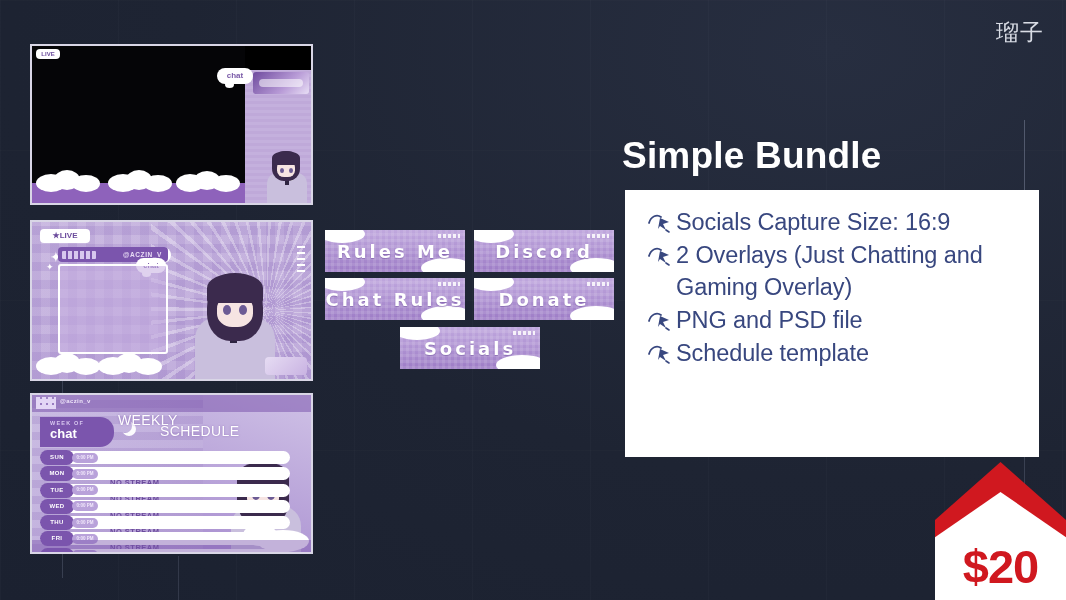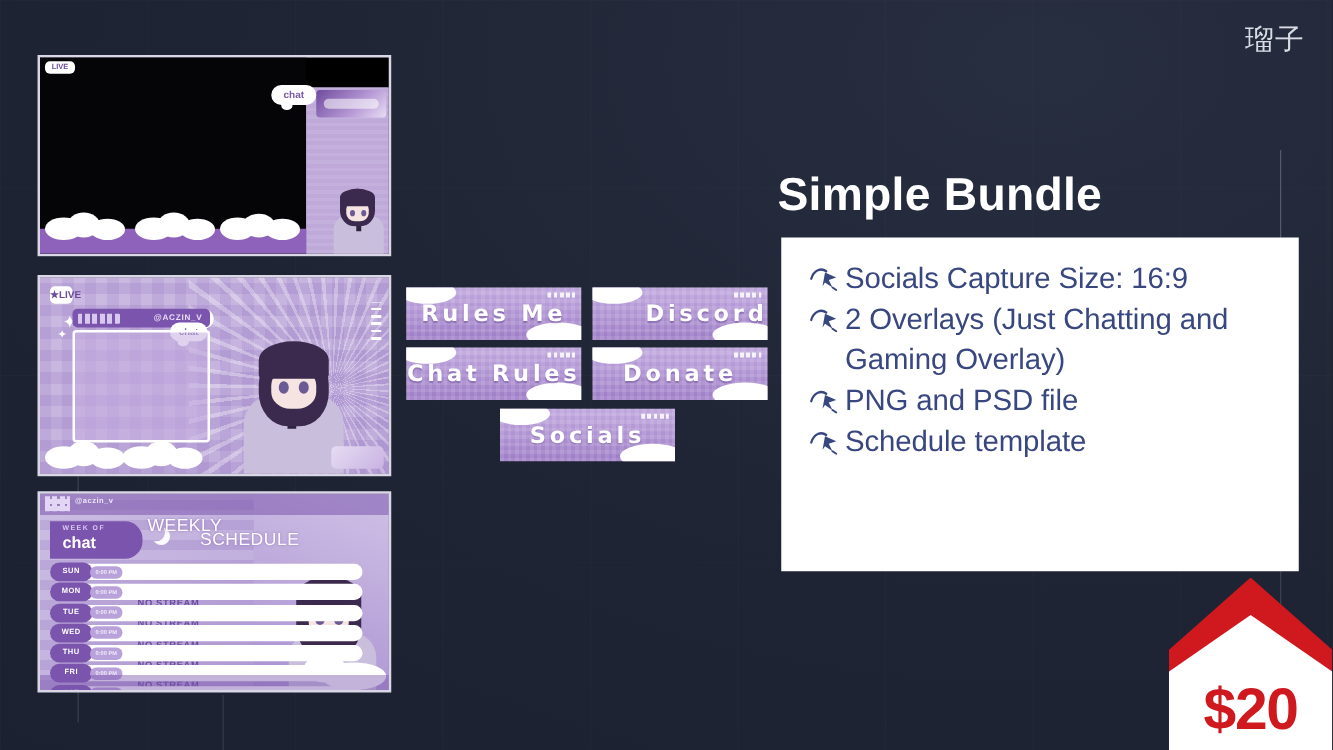--- a/index.html
+++ b/index.html
@@ -124,21 +124,21 @@
     background:
       repeating-linear-gradient(0deg,rgba(160,132,200,.30) 0 9px,rgba(196,176,221,.18) 9px 18px),
       repeating-linear-gradient(90deg,rgba(160,132,200,.30) 0 9px,rgba(196,176,221,.18) 9px 18px),
       linear-gradient(150deg,#cfc0e4,#bda9da);
   }
   #chat-rays{
     position:absolute; right:0; top:0; width:160px; height:161px;
     background:repeating-conic-gradient(from 200deg at 72% 55%,
       rgba(255,255,255,.30) 0 2deg, rgba(255,255,255,0) 2deg 7deg);
   }
-  #chat-live-badge{ left:8px; top:7px; width:18px; height:14px; font-size:8px; line-height:14px; }
+  #chat-live-badge{ left:8px; top:7px; width:50px; height:14px; font-size:8px; line-height:14px; }
   #chat-handle-bar{
     position:absolute; left:26px; top:25px; width:110px; height:15px;
     background:#7b55ad; border-radius:4px;
     color:#e8dcf5; font-size:6.5px; line-height:15px; text-align:right;
     padding-right:6px; letter-spacing:.6px; font-weight:700;
   }
   #chat-handle-icons{
     position:absolute; left:4px; top:3.5px; width:34px; height:8px;
     background:repeating-linear-gradient(90deg,#d8c7ee 0 4px,transparent 4px 6px);
     border-radius:1px;
@@ -260,21 +260,21 @@
   }
   .pb-cloud-br{
     position:absolute; right:-8px; bottom:-6px; width:52px; height:20px;
     background:#fff; border-radius:50%; z-index:1;
   }
   .pb-dots{
     position:absolute; right:5px; top:4px; width:22px; height:4px; z-index:2;
     background:repeating-linear-gradient(90deg,rgba(255,255,255,.85) 0 3px,transparent 3px 5px);
   }
   #btn-about-me{ left:325px; top:230px; width:140px; }
-  #btn-discord{  left:474px; top:230px; width:140px;justify-content:flex-end; }
+  #btn-discord{  left:474px; top:230px; width:140px; }
   #btn-chat-rules{ left:325px; top:278px; width:140px; }
   #btn-donate{   left:474px; top:278px; width:140px; }
   #btn-socials{  left:400px; top:327px; width:140px; }
 </style>
 </head>
 <body>
 
 <div id="bg-texture"></div>
 <div class="accent-line" id="accent-line-right"></div>
 <div class="accent-line" id="accent-line-right2"></div>

